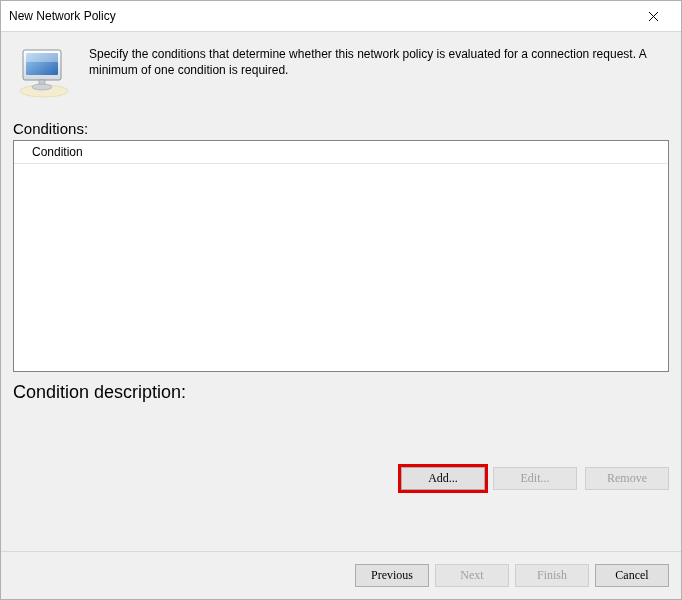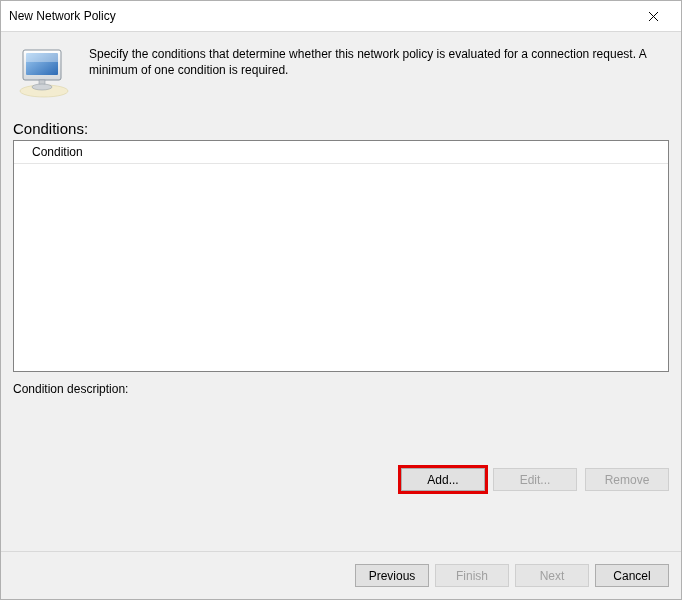--- a/index.html
+++ b/index.html
@@ -106,43 +106,43 @@
   .col-condition {
     width: 120px;
   }
   .col-value {
     flex: 1;
   }
   .list-body {
     flex: 1;
   }
   .desc-label {
-    font-size: 12px;
-    margin-bottom: 22px;
+    font-size: 18px;
+    margin-bottom: 14px;
   }
   .desc-area {
     height: 46px;
   }
   .row-buttons {
     display: flex;
     justify-content: flex-end;
     gap: 8px;
     margin-top: 4px;
     margin-bottom: 6px;
   }
   .row-buttons .btn {
     width: 84px;
   }
   .btn {
     height: 23px;
     min-width: 74px;
     background: #e1e1e1;
     border: 1px solid #adadad;
     font-size: 12px;
-    font-family: Liberation Sans, sans-serif;
+    font-family: Liberation Serif, serif;
     color: #000;
     padding: 0 8px;
     box-sizing: border-box;
     display: inline-flex;
     align-items: center;
     justify-content: center;
     cursor: pointer;
   }
   .btn:disabled {
     color: #a0a0a0;
@@ -230,18 +230,18 @@
     <div class="row-buttons">
       <button class="btn highlighted">Add...</button>
       <button class="btn" disabled="">Edit...</button>
       <button class="btn" disabled="">Remove</button>
     </div>
 
   </div>
 
   <div class="footer">
     <button class="btn">Previous</button>
+    <button class="btn" disabled="">Next</button>
     <button class="btn" disabled="">Finish</button>
-    <button class="btn" disabled="">Next</button>
     <button class="btn">Cancel</button>
   </div>
 
 </div>
 
 </body></html>

